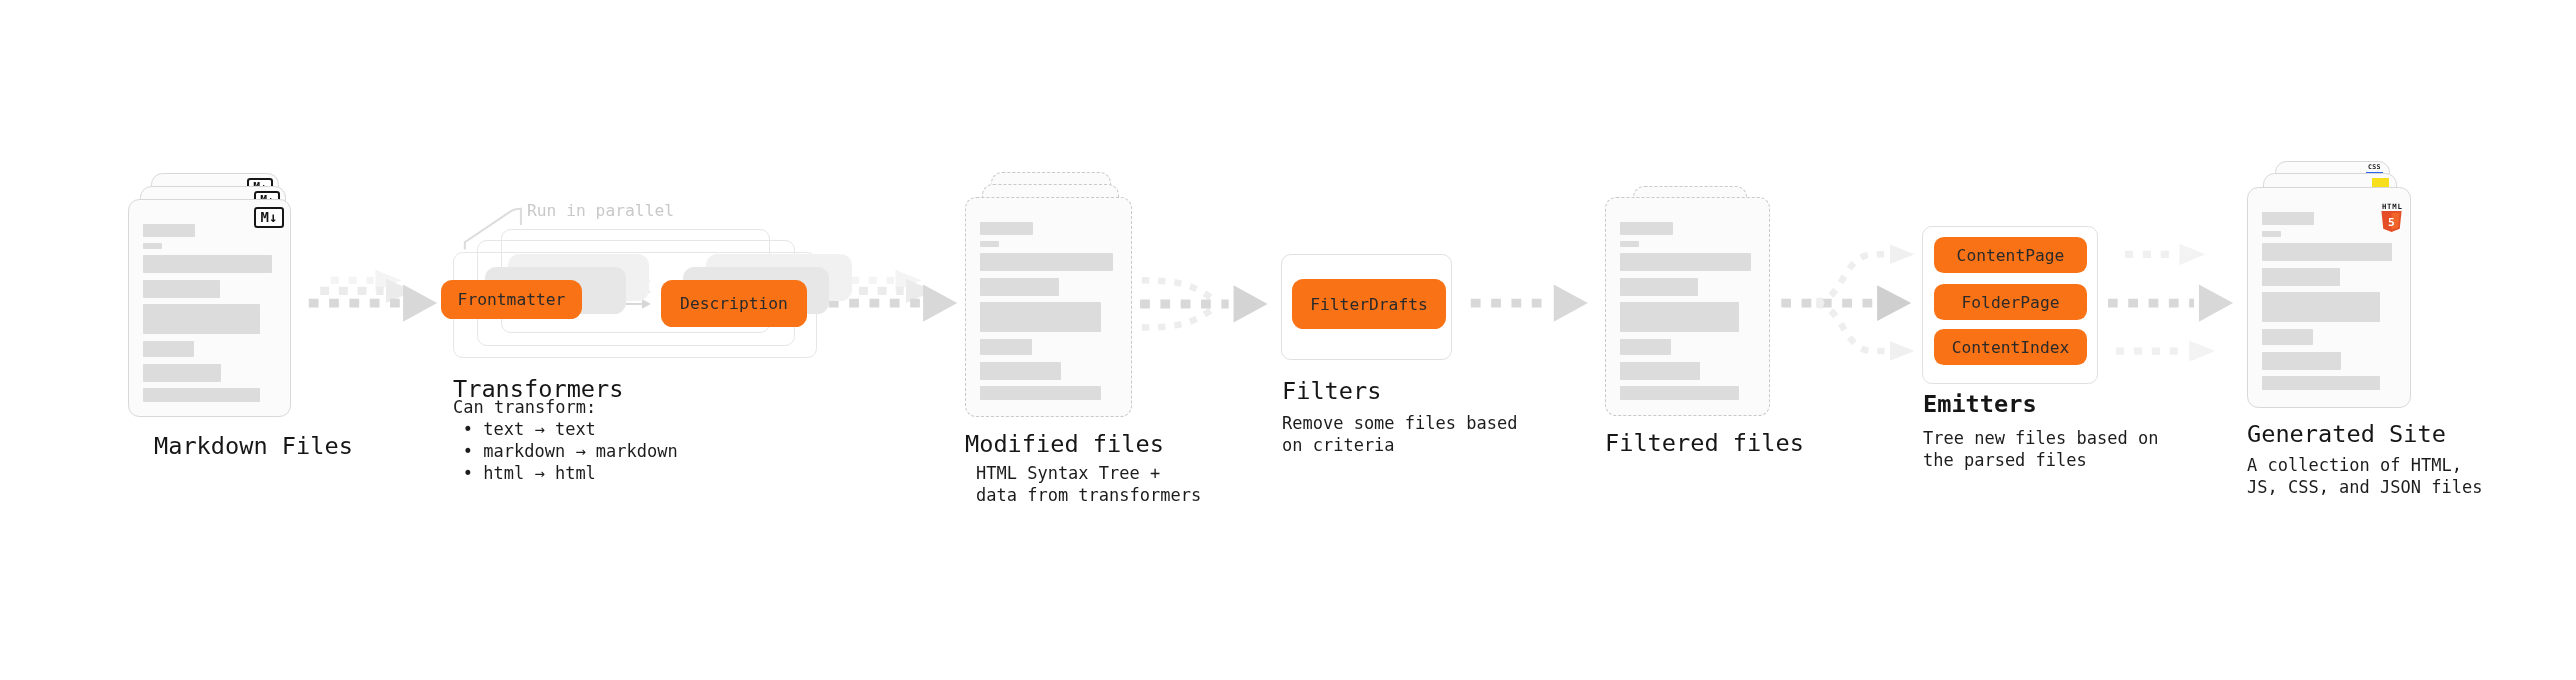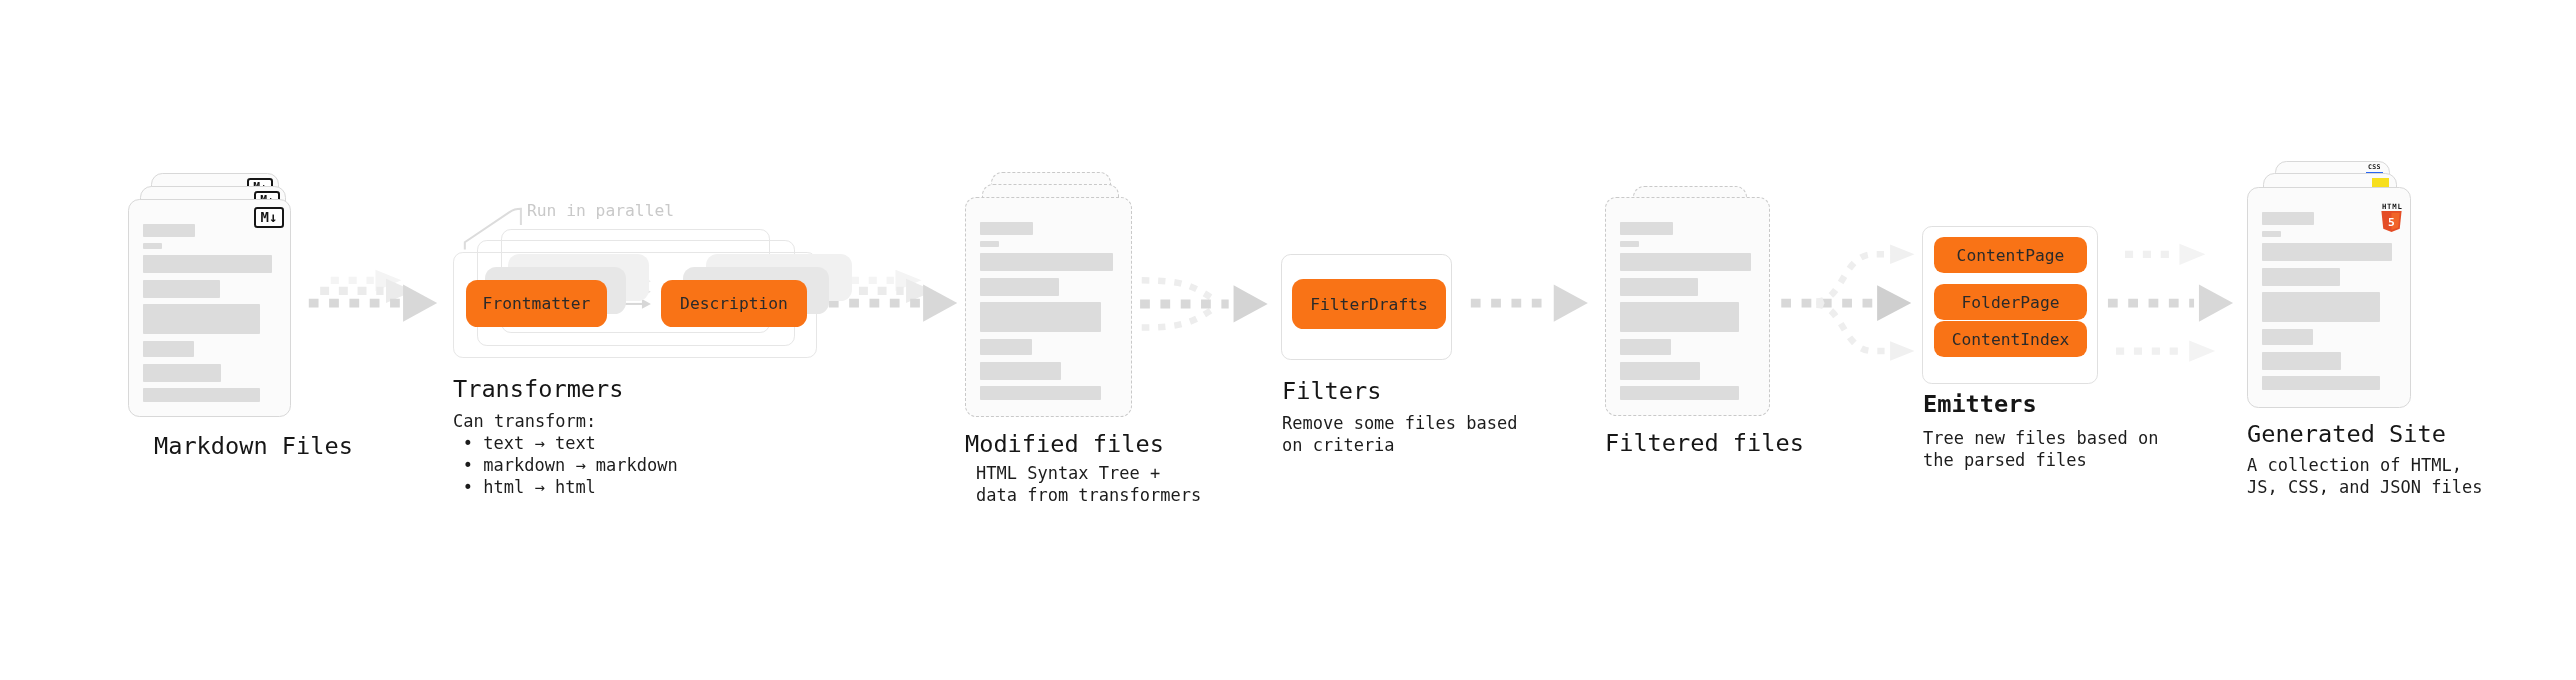--- a/index.html
+++ b/index.html
@@ -136,30 +136,30 @@
     <div class="stage-title" style="left:128px;top:432px;margin-left:26px;">Markdown Files</div>
   </div>
 
   <div>
     <div class="outline" style="left:501px;top:229px;width:269px;height:104px;"></div>
     <div class="outline" style="left:477px;top:240px;width:318px;height:106px;"></div>
     <div class="outline" style="left:453px;top:252px;width:364px;height:106px;"></div>
 
     <div class="chip g2" style="left:508px;top:254px;width:141px;height:47px;"></div>
     <div class="chip g1" style="left:485px;top:267px;width:141px;height:47px;"></div>
-    <div class="chip" style="left:466px;top:280px;width:141px;height:47px;">Frontmatter</div>
+    <div class="chip" style="left:441px;top:280px;width:141px;height:39px;">Frontmatter</div>
 
     <div class="chip g2" style="left:706px;top:254px;width:146px;height:47px;"></div>
     <div class="chip g1" style="left:683px;top:267px;width:146px;height:47px;"></div>
     <div class="chip" style="left:661px;top:280px;width:146px;height:47px;">Description</div>
 
     <div class="annotation" style="left:527px;top:201px;text-align:right;">Run in parallel</div>
 
     <div class="stage-title" style="left:453px;top:375px;text-align:right;">Transformers</div>
-    <div class="stage-desc" style="left:453px;top:410px;">
+    <div class="stage-desc" style="left:453px;top:396px;">
       <div>Can transform:</div>
       <div class="indent">• text → text</div>
       <div class="indent">• markdown → markdown</div>
       <div class="indent">• html → html</div>
     </div>
   </div>
 
   <div>
     <div class="card dashed z1" style="left:991px;top:172px;width:120px;height:57px;"></div>
     <div class="card dashed z2" style="left:982px;top:184px;width:137px;height:57px;"></div>
@@ -206,21 +206,21 @@
           <div class="bar" style="width: 88%; height: 14px;"></div>
         </div>
     </div>
     <div class="stage-title" style="left:1605px;top:429px;">Filtered files</div>
   </div>
 
   <div>
     <div class="panel" style="left:1922px;top:226px;width:176px;height:158px;"></div>
     <div class="chip em" style="left:1934px;top:237px;width:153px;height:36px;">ContentPage</div>
     <div class="chip em" style="left:1934px;top:284px;width:153px;height:36px;">FolderPage</div>
-    <div class="chip em" style="left:1934px;top:321px;width:153px;height:36px;">ContentIndex</div>
+    <div class="chip em" style="left:1934px;top:329px;width:153px;height:36px;">ContentIndex</div>
     <div class="stage-title" style="left:1923px;top:390px;font-weight:bold;">Emitters</div>
     <div class="stage-desc" style="left:1923px;top:427px;">
       <div>Tree new files based on</div>
       <div>the parsed files</div>
     </div>
   </div>
 
   <div>
     <div class="card z1" style="left:2275px;top:161px;width:115px;height:211px;">
       <div class="css-badge">

